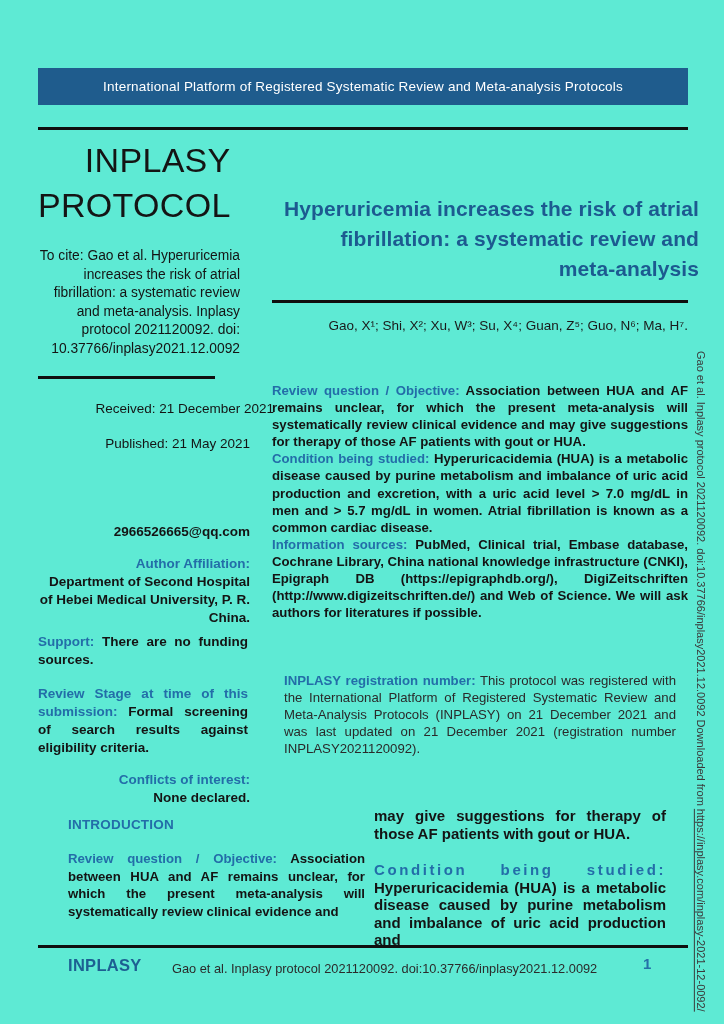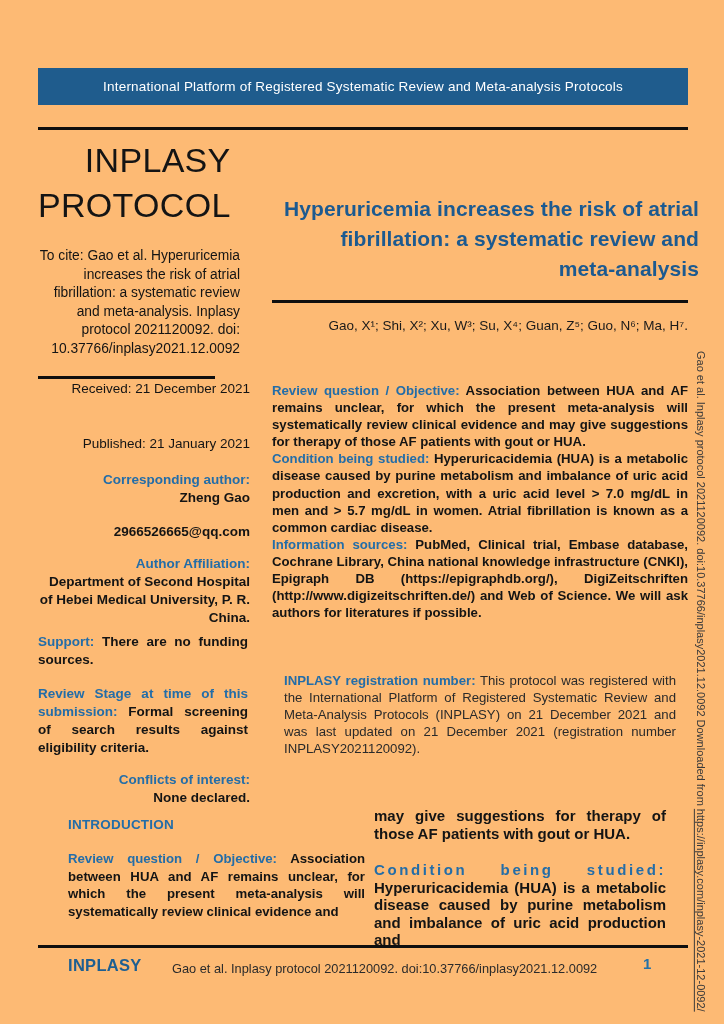--- a/index.html
+++ b/index.html
@@ -1,36 +1,36 @@
 <!DOCTYPE html>
 <html><head>
 <meta charset="utf-8">
 <style>
   html,body{margin:0;padding:0;background:#ffffff;}
   .page{
-    position:relative;width:724px;height:1024px;background:#fdba74;overflow:hidden;
+    position:relative;width:724px;height:1024px;background:#5eead4;overflow:hidden;
     font-family:"Liberation Sans", sans-serif;color:#161616;
   }
   .abs{position:absolute;text-align:right;}
   
   .banner{
     left:38px;top:68px;width:650px;height:37px;background:#1f5c8d;
     color:#ffffff;font-size:13.5px;line-height:37px;text-align:center;letter-spacing:.2px;
   }
   .rule{background:#0f0f0f;height:3px;}
   .rule-top{left:38px;top:127px;width:650px;}
   .rule-left{left:38px;top:376px;width:177px;}
   .rule-right{left:272px;top:300px;width:416px;}
   .rule-footer{left:38px;top:945px;width:650px;}
   
   .brand{left:38px;top:138px;font-size:34px;line-height:45px;color:#141414;letter-spacing:.3px;}
   
   .cite{left:38px;top:247px;width:202px;font-size:13.8px;line-height:18.6px;color:#141414;}
   .leftitem{left:38px;width:212px;font-size:13.5px;line-height:18px;color:#141414;}
-  .received{top:380px;}
+  .received{top:400px;margin-left:24px;}
   .published{top:435px;}
   .corr{top:471px;}
   .email{top:523px;font-weight:bold;}
   .affil{top:555px;font-weight:bold;}
   .support{top:633px;width:210px;font-weight:bold;text-align:justify;}
   .review-stage{top:685px;width:210px;font-weight:bold;text-align:justify;}
   .conflicts{top:771px;font-weight:bold;}
   .lbl{color:#236da8;font-weight:bold;}
   .lbl-block{display:block;color:#236da8;font-weight:bold;}
   .val-block{display:block;font-weight:bold;}
@@ -79,26 +79,22 @@
   <div class="abs brand">
     <div>INPLASY</div>
     <div>PROTOCOL</div>
   </div>
 
   <div class="abs cite">To cite: Gao et al. Hyperuricemia increases the risk of atrial fibrillation: a systematic review and meta-analysis. Inplasy protocol 2021120092. doi: 10.37766/inplasy2021.12.0092</div>
 
   <div class="abs rule rule-left"></div>
 
   <div class="abs leftitem received">Received: 21 December 2021</div>
-  <div class="abs leftitem published">Published: 21 January 2021</div>
+  <div class="abs leftitem published">Published: 21 May 2021</div>
 
-  <div class="abs leftitem corr">
-    <span class="lbl-block">Corresponding author:</span>
-    <span class="val-block">Zheng Gao</span>
-  </div>
 
   <div class="abs leftitem email">2966526665@qq.com</div>
 
   <div class="abs leftitem support">
     <span class="lbl">Support:</span>
     <span>There are no funding sources.</span>
   </div>
 
   <div class="abs leftitem affil">
     <span class="lbl-block">Author Affiliation:</span>

